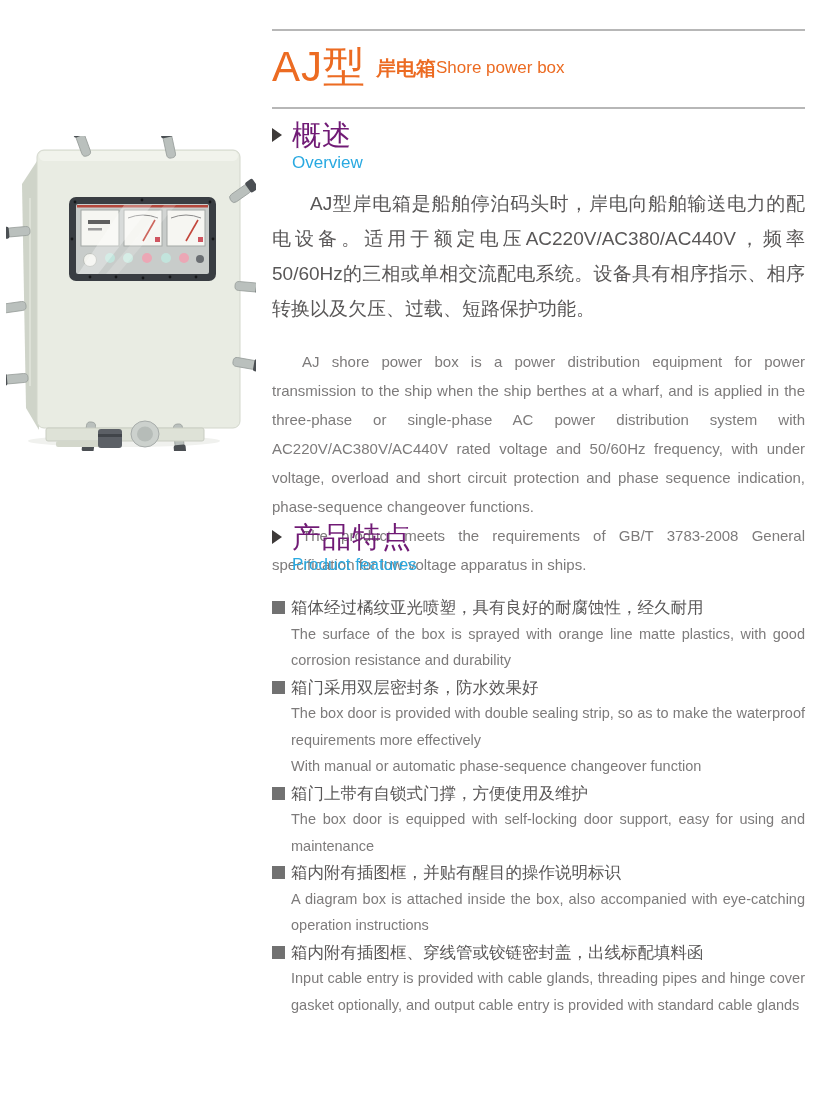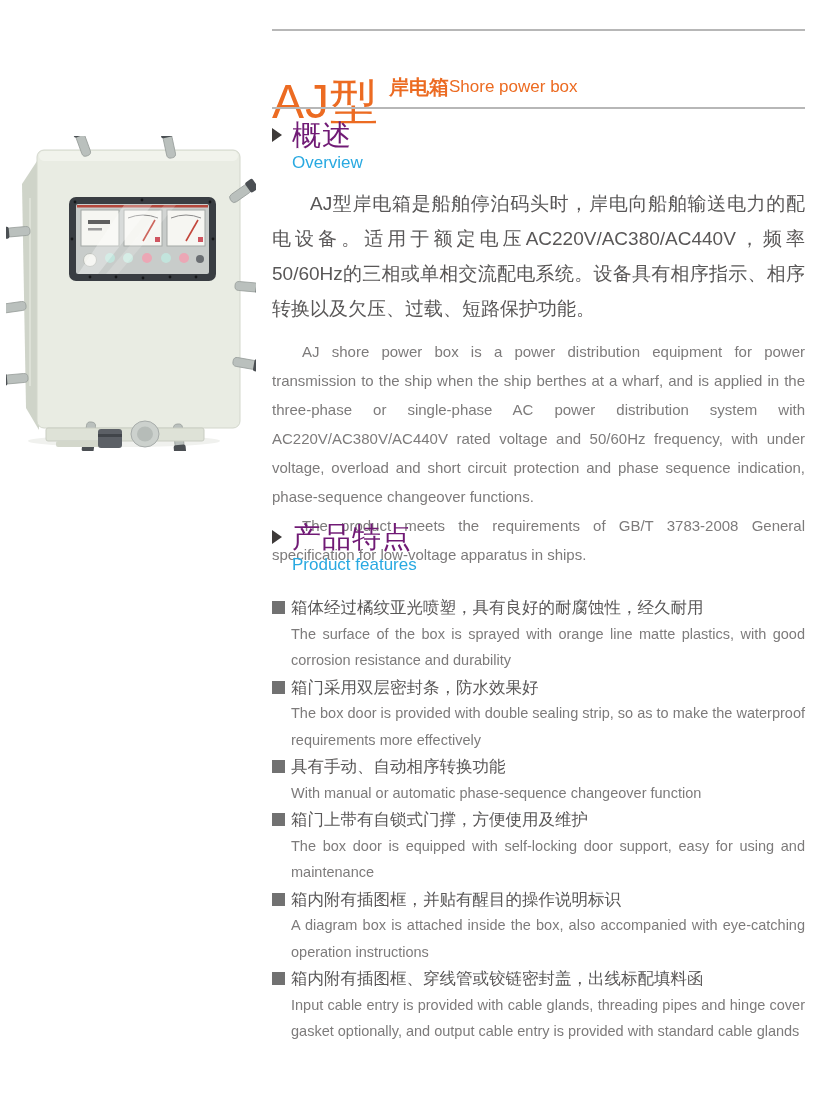--- a/index.html
+++ b/index.html
@@ -6,39 +6,39 @@
   html,body { background:#ffffff; }
   body { font-family:"Liberation Sans", sans-serif; }
   .page { position:relative; width:830px; height:1118px; background:#fff; overflow:hidden; }
 
   .rule { position:absolute; left:272px; width:533px; height:2px; background:#b7b7b7; }
   .rule-top { top:29px; }
   .rule-mid { top:107px; }
 
   
   .header { position:absolute; left:272px; top:44px; display:flex; align-items:center; gap:10px; }
-  .title-model { font-size:48px; line-height:1.1; color:#ec6b22; letter-spacing:1px;margin-top:32px; }
+  .title-model { font-size:42px; line-height:1.1; color:#ec6b22; letter-spacing:1px; }
   .title-stack { display:flex; flex-direction:row; justify-content:center; margin-top:2px; }
   .title-cn { font-size:20px; font-weight:bold; color:#ec6b22; line-height:1.15; }
   .title-en { font-size:17px; color:#ec6b22; line-height:1.25; }
 
   
   .section { position:absolute; left:272px; width:533px; }
   .sec-overview { top:118px; }
   .sec-features { top:520px; }
   .sec-head { display:flex; align-items:center; gap:10px; }
   .tri { width:0; height:0; border-left:10px solid #3e3a39; border-top:7px solid transparent;
          border-bottom:7px solid transparent; flex:0 0 auto; }
   .sec-title { font-size:29px; color:#701a75; line-height:34px; letter-spacing:1px; }
   .sec-sub { margin:0 0 0 20px; font-size:17px; color:#29a9e1; line-height:22px; }
 
   
   .cn-block { margin-top:12px; }
   .cn-block p { font-size:19px; line-height:35px; color:#595757; text-align:justify; text-indent:2em; }
-  .en-block { margin-top:11px; }
+  .en-block { margin-top:21px; }
   .en-block p { font-size:15px; line-height:29px; color:#7d7b7b; text-align:justify; text-indent:2em; }
 
   
   .feat-list { margin-top:18px; }
   .feat-cn { position:relative; padding-left:19px; font-size:16.5px; line-height:26.5px;
              color:#595757; }
   .sq { position:absolute; left:0; top:7px; width:13px; height:13px; background:#717171; }
   .feat-en { padding-left:19px; font-size:14.5px; line-height:26.5px; color:#7d7b7b;
              text-align:justify; }
 
@@ -190,21 +190,20 @@
       </div>
       <div class="feat">
         <div class="feat-cn"><span class="sq"></span><span>箱体经过橘纹亚光喷塑，具有良好的耐腐蚀性，经久耐用</span></div>
         <div class="feat-en">The surface of the box is sprayed with orange line matte plastics, with good corrosion resistance and durability</div>
       </div>
       <div class="feat">
         <div class="feat-cn"><span class="sq"></span><span>箱门采用双层密封条，防水效果好</span></div>
         <div class="feat-en">The box door is provided with double sealing strip, so as to make the waterproof requirements more effectively</div>
       </div>
       <div class="feat">
-        <div class="feat-cn"><span class="sq"></span><span>具有手动、自动相序转换功能</span></div>
         <div class="feat-en">With manual or automatic phase-sequence changeover function</div>
       </div>
       <div class="feat">
         <div class="feat-cn"><span class="sq"></span><span>箱门上带有自锁式门撑，方便使用及维护</span></div>
         <div class="feat-en">The box door is equipped with self-locking door support, easy for using and maintenance</div>
       </div>
       <div class="feat">
         <div class="feat-cn"><span class="sq"></span><span>箱内附有插图框，并贴有醒目的操作说明标识</span></div>
         <div class="feat-en">A diagram box is attached inside the box, also accompanied with eye-catching operation instructions</div>
       </div>

